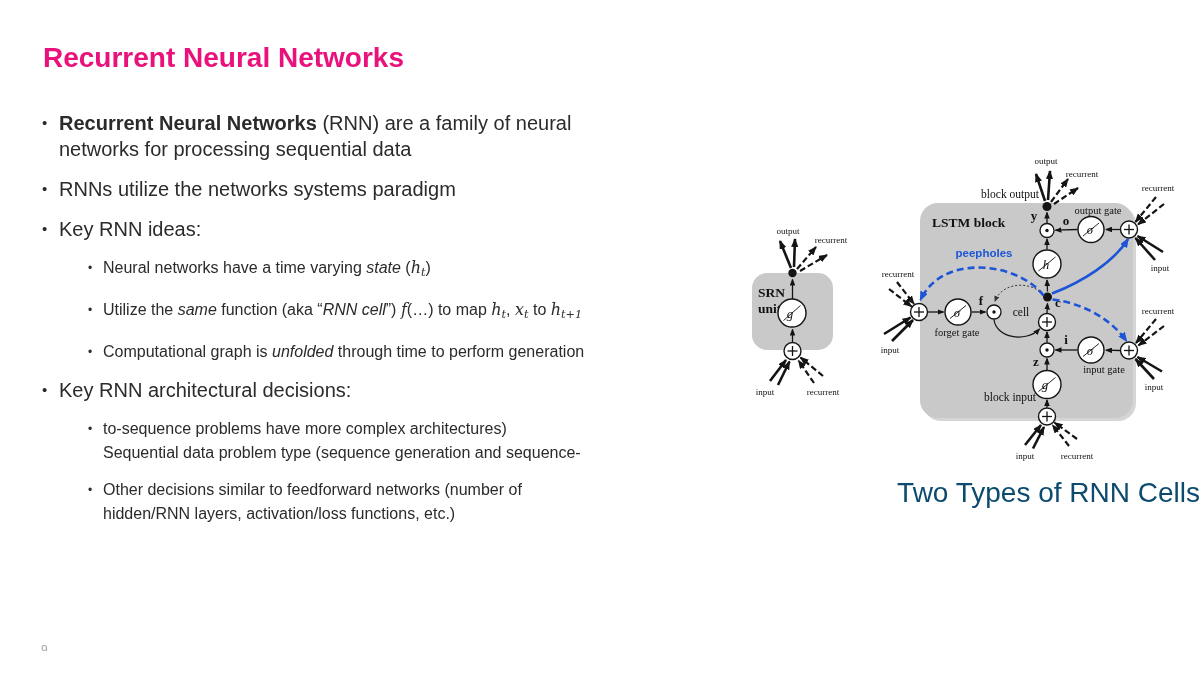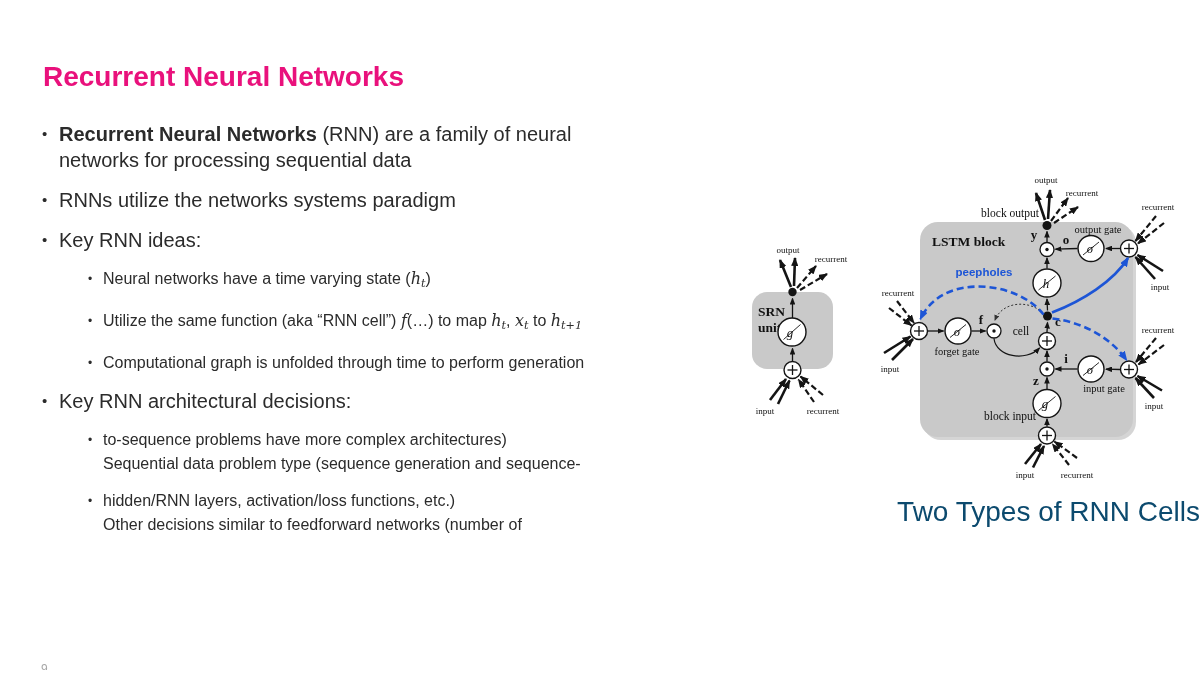--- a/index.html
+++ b/index.html
@@ -1,32 +1,32 @@
 <!DOCTYPE html>
 <html><head>
 <meta charset="utf-8">
 <style>
   html,body{margin:0;padding:0;}
   .slide{
     position:relative;width:1200px;height:651px;background:#ffffff;overflow:hidden;
-    font-family:"Liberation Sans",sans-serif;color:#2b2b2b;margin-top:19px;
+    font-family:"Liberation Sans",sans-serif;color:#2b2b2b;
   }
   .title{
     position:absolute;left:43px;top:42px;font-size:28px;font-weight:700;
     color:#e9117c;letter-spacing:0px;
   }
-  .bullets{position:absolute;left:40px;top:102px;width:690px;}
+  .bullets{position:absolute;left:40px;top:110px;width:690px;}
   .bullet{position:relative;}
   .bullet .line{display:block;}
   .l1{font-size:20px;line-height:26px;margin-bottom:14px;padding-left:19px;}
   .l1::before{content:"\2022";position:absolute;left:2px;top:0;font-size:15px;line-height:26px;color:#2b2b2b;}
   .l2{font-size:16px;line-height:24px;margin-bottom:13px;padding-left:63px;}
   .l2::before{content:"\2022";position:absolute;left:48px;top:0;font-size:12px;line-height:24px;color:#2b2b2b;}
   .seg.b{font-weight:700;}
-  .seg.i{}
+  .seg.i{font-style:italic;}
   .seg.m{font-family:"DejaVu Serif",serif;font-style:italic;}
   .seg.ms{font-family:"DejaVu Serif",serif;font-style:italic;font-size:0.70em;vertical-align:-0.28em;letter-spacing:0;}
   .diagram{position:absolute;left:730px;top:150px;width:470px;height:325px;}
   .caption{
     position:absolute;left:730px;top:477px;width:470px;text-align:right;
     font-size:28px;color:#0c4a6e;
   }
   .page-number{
     position:absolute;left:41px;top:643px;font-size:12px;color:#a8a8a8;
   }
@@ -78,22 +78,22 @@
       <span class="line"><span class="seg">Key RNN architectural decisions:</span></span>
     </div>
 
 
     <div class="bullet l2">
       <span class="line"><span class="seg">to-sequence problems have more complex architectures)</span></span>
       <span class="line"><span class="seg">Sequential data problem type (sequence generation and sequence-</span></span>
     </div>
 
     <div class="bullet l2">
+      <span class="line"><span class="seg">Other decisions similar to feedforward networks (number of</span></span>
       <span class="line"><span class="seg">hidden/RNN layers, activation/loss functions, etc.)</span></span>
-      <span class="line"><span class="seg">Other decisions similar to feedforward networks (number of</span></span>
     </div>
 
   </div>
 
   <svg class="diagram" viewBox="0 0 470 325" xmlns="http://www.w3.org/2000/svg">
     <defs>
       <marker id="mArr" markerUnits="userSpaceOnUse" markerWidth="9" markerHeight="7.2" refX="8" refY="3.6" orient="auto">
         <path d="M0,0 L9,3.6 L0,7.2 z" fill="#141414"></path>
       </marker>
       <marker id="mArrS" markerUnits="userSpaceOnUse" markerWidth="7" markerHeight="5.6" refX="6" refY="2.8" orient="auto">

